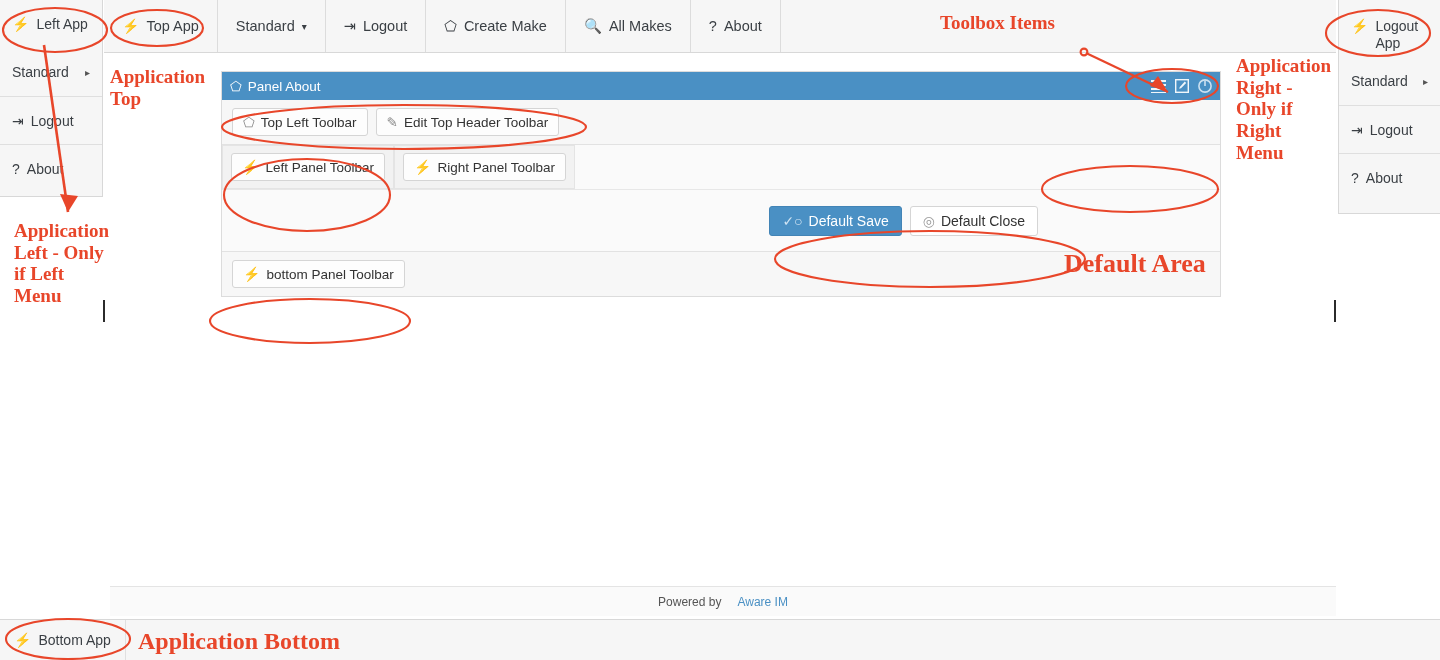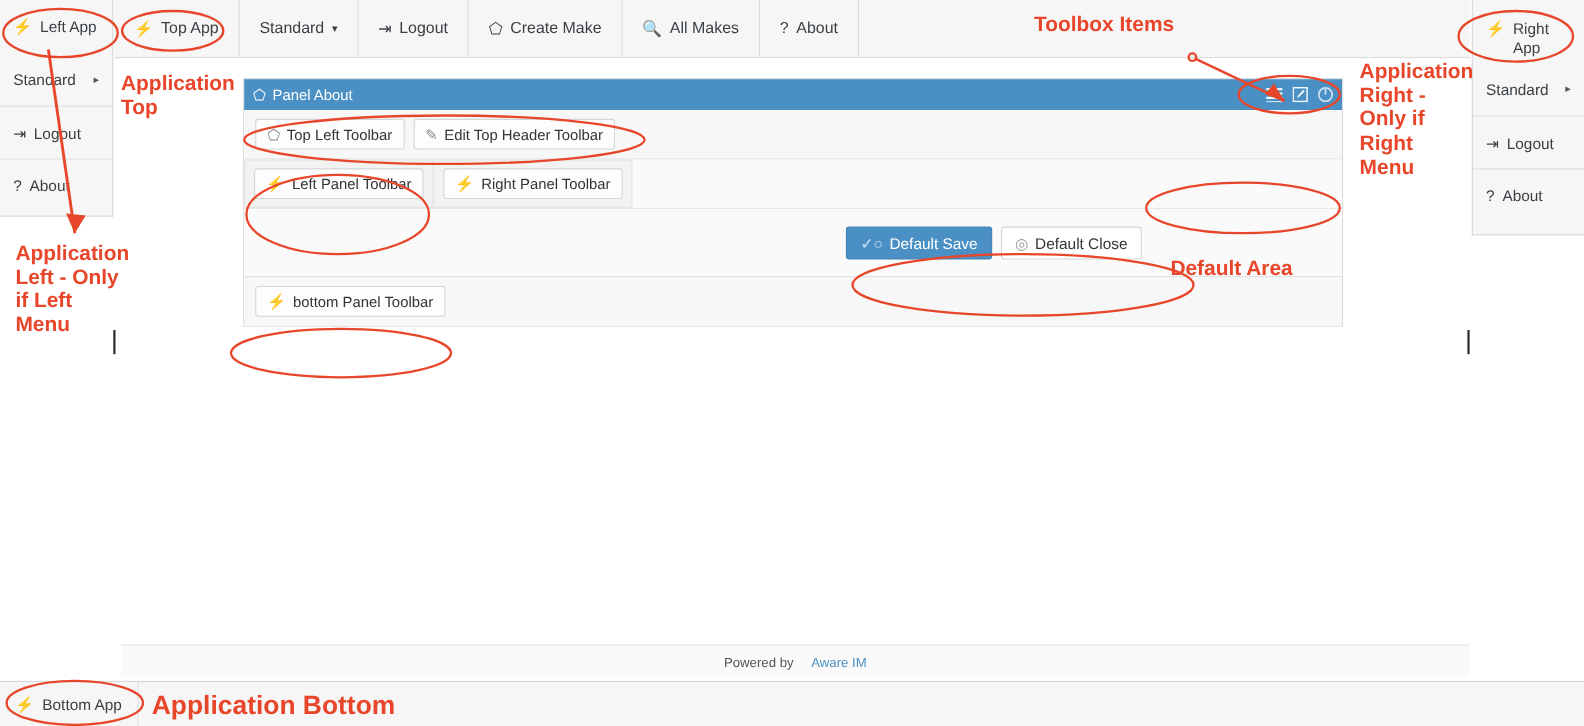--- a/index.html
+++ b/index.html
@@ -130,21 +130,21 @@
     border-right:1px solid #e0e0e0;
   }
 
   
   .handle { position:absolute; width:2px; height:22px; background:#2b2b2b; }
 
   
   #anno { position:absolute; left:0; top:0; width:1440px; height:660px; pointer-events:none; }
   .atext {
     position:absolute; color:#e8462a; font-weight:bold;
-    font-family:Liberation Sans, sans-serif; line-height:1.14;
+    font-family:Liberation Serif, serif; line-height:1.14;
   }
 </style>
 </head>
 <body>
 
 <div id="root">
 
   <div id="leftbar">
     <div class="row">
       <span class="ic bolt">⚡</span>
@@ -188,21 +188,21 @@
     <div class="titem">
       <span class="ic">?</span>
       <span>About</span>
     </div>
     <div class="titem spacer"></div>
   </div>
 
   <div id="rightbar">
     <div class="row tall">
       <span class="ic bolt">⚡</span>
-      <span>Right App</span>
+      <span>Logout App</span>
     </div>
     <div class="row">
       <span>Standard</span>
       <span class="caret-r">▸</span>
     </div>
     <div class="row sep">
       <span class="ic">⇥</span>
       <span>Logout</span>
     </div>
     <div class="row sep">
@@ -342,17 +342,17 @@
       <polygon points="68,212 60,194 78,196"></polygon>
       <polygon points="1168,92 1150,86 1158,76"></polygon>
     </g>
   </svg>
 
   <div id="anno-text">
       <div class="atext" style="left: 940px; top: 12px; font-size: 19px; color: rgb(232, 70, 42);">Toolbox Items</div>
       <div class="atext" style="left: 110px; top: 66px; font-size: 19px; color: rgb(232, 70, 42);">Application<br>Top</div>
       <div class="atext" style="left: 1236px; top: 55px; font-size: 19px; color: rgb(232, 70, 42);">Application<br>Right -<br>Only if<br>Right<br>Menu</div>
       <div class="atext" style="left: 14px; top: 220px; font-size: 19px; color: rgb(232, 70, 42);">Application<br>Left - Only<br>if Left<br>Menu</div>
-      <div class="atext" style="left: 1064px; top: 234px; font-size: 19px; color: rgb(232, 70, 42);">Default Area</div>
+      <div class="atext" style="left: 1064px; top: 249px; font-size: 26px; color: rgb(232, 70, 42);">Default Area</div>
       <div class="atext" style="left: 138px; top: 628px; font-size: 24px; color: rgb(232, 70, 42);">Application Bottom</div>
     </div>
 
 </div>
 
 </body></html>

